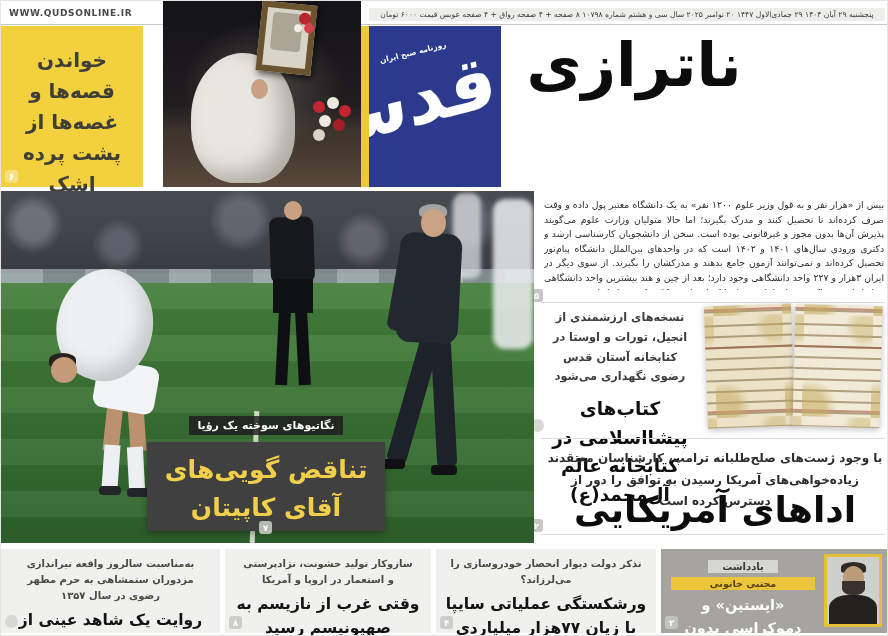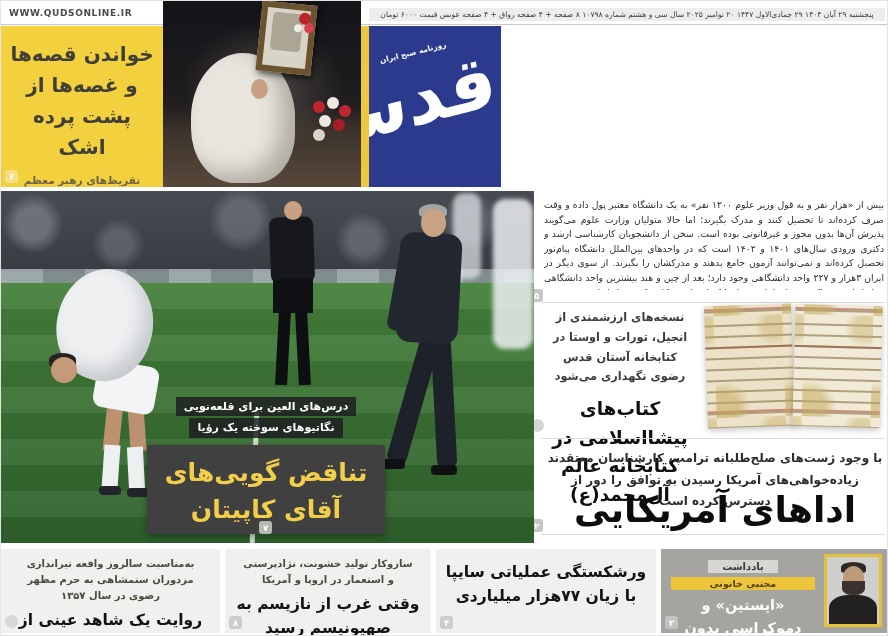--- a/index.html
+++ b/index.html
@@ -11,21 +11,21 @@
   }
   .abs { position:absolute; }
 
   
   #topbar { left:0; top:0; width:888px; height:24px; background:#fff; border-bottom:1px solid #c8c8c6; }
   #site-url { position:absolute; left:8px; top:7px; font-size:9px; font-weight:bold; color:#4a4a48; letter-spacing:.6px; direction:ltr; }
   #dateline { position:absolute; left:368px; right:4px; top:7px; height:13px; background:#ededeb;
     font-size:7.6px; color:#3a3a38; line-height:13px; padding:0 6px; text-align:center; white-space:nowrap; overflow:hidden; }
 
   
-  #culture { left:0; top:25px; width:162px; height:161px; background:#f3d03e; padding-top:13px; }
+  #culture { left:0; top:25px; width:142px; height:161px; background:#f3d03e; padding-top:19px; }
   #culture-title { font-size:20px; font-weight:800; color:#3f3e37; text-align:center; line-height:1.55; padding:0 8px; }
   #culture-dek { font-size:10.5px; font-weight:600; color:#6d6147; text-align:center; line-height:1.7; margin-top:9px; padding:0 12px; }
   .badge { position:absolute; width:13px; height:13px; border-radius:3px; color:#fff; font-size:8.5px; font-weight:bold;
     display:flex; align-items:center; justify-content:center; background:#c6c6c4; }
   #culture-badge { left:4px; bottom:4px; background:#f6df83; }
 
   
   #stage { left:162px; top:0; width:198px; height:186px; overflow:hidden; background:linear-gradient(180deg,#141318 0%,#201d1f 55%,#3c332c 70%,#58483a 100%); }
   #stage-light { position:absolute; left:20px; top:20px; width:160px; height:130px; border-radius:50%;
     background:radial-gradient(closest-side, rgba(200,190,170,.28), rgba(0,0,0,0)); }
@@ -209,20 +209,21 @@
     </div>
   </div>
 
   <div id="gold-strip" class="abs"></div>
   <div id="logo" class="abs">
     <div id="logo-tagline">روزنامه صبح ایران</div>
     <div id="logo-name">قدس</div>
   </div>
 
   <div id="lead-headline" class="abs">
+    <div class="lead-h-line">ناترازی</div>
   </div>
 
   <div id="lead-body" class="abs">بیش از «هزار نفر و به قول وزیر علوم ۱۲۰۰ نفر» به یک دانشگاه معتبر پول داده و وقت صرف کرده‌اند تا تحصیل کنند و مدرک بگیرند؛ اما حالا متولیان وزارت علوم می‌گویند پذیرش آن‌ها بدون مجوز و غیرقانونی بوده است. سخن از دانشجویان کارشناسی ارشد و دکتری ورودی سال‌های ۱۴۰۱ و ۱۴۰۲ است که در واحدهای بین‌الملل دانشگاه پیام‌نور تحصیل کرده‌اند و نمی‌توانند آزمون جامع بدهند و مدرکشان را بگیرند. از سوی دیگر در ایران ۳هزار و ۲۲۷ واحد دانشگاهی وجود دارد؛ بعد از چین و هند بیشترین واحد دانشگاهی دنیا را داریم؛ مراکزی پرطمطراق و پرادعا که از حل مشکلات کشور ناتوان‌اند...</div>
   <div id="lead-badge" class="badge">۵</div>
   <div id="hr1" class="hr"></div>
 
   <div id="library-text" class="abs">
     <div id="library-intro">نسخه‌های ارزشمندی از انجیل، تورات و اوستا در کتابخانه آستان قدس رضوی نگهداری می‌شود</div>
     <div id="library-headline">کتاب‌های پیشااسلامی در کتابخانه عالم آل‌محمد(ع)</div>
   </div>
@@ -262,41 +263,42 @@
     <div id="p-leg2" class="p-leg"></div>
     <div id="p-sock1" class="p-sock"></div>
     <div id="p-sock2" class="p-sock"></div>
     <div id="p-shoe1" class="p-shoe"></div>
     <div id="p-shoe2" class="p-shoe"></div>
     <div id="p-shorts"></div>
     <div id="p-torso"></div>
     <div id="p-hair"></div>
     <div id="p-head"></div>
     <div id="caption-wrap">
-      <span class="cap-line">درس‌های العین برای قلعه‌نویی</span><br>
+      <br>
       <span class="cap-line">نگاتیوهای سوخته یک رؤیا</span><br>
       <span id="bluebox">
         <div class="bluebox-line">تناقض گویی‌های</div>
         <div class="bluebox-line">آقای کاپیتان</div>
       </span>
     </div>
     <div id="sports-badge" class="badge">۷</div>
   </div>
 
   <div id="b1" class="bstory">
     <div class="b-kicker">به‌مناسبت سالروز واقعه تیراندازی مزدوران ستمشاهی به حرم مطهر رضوی در سال ۱۳۵۷</div>
     <div class="b-headline">روایت یک شاهد عینی از مبارزات انقلابی مردم مشهد</div>
     <div id="wm-b1" class="watermark"></div>
   </div>
   <div id="b2" class="bstory">
     <div class="b-kicker">سازوکار تولید خشونت، نژادپرستی و استعمار در اروپا و آمریکا</div>
     <div class="b-headline">وقتی غرب از نازیسم به صهیونیسم رسید</div>
     <div id="b2-badge" class="badge">۸</div>
   </div>
   <div id="b3" class="bstory">
+    <div class="b-kicker">تذکر دولت دیوار انحصار خودروسازی را می‌لرزاند؟</div>
     <div class="b-headline">ورشکستگی عملیاتی سایپا با زیان ۷۷هزار میلیاردی</div>
     <div id="b3-badge" class="badge">۴</div>
   </div>
   <div id="note">
     <div id="note-photo">
       <div id="note-shoulders"></div>
       <div id="note-hairline"></div>
       <div id="note-face"></div>
       <div id="note-beard"></div>
     </div>

